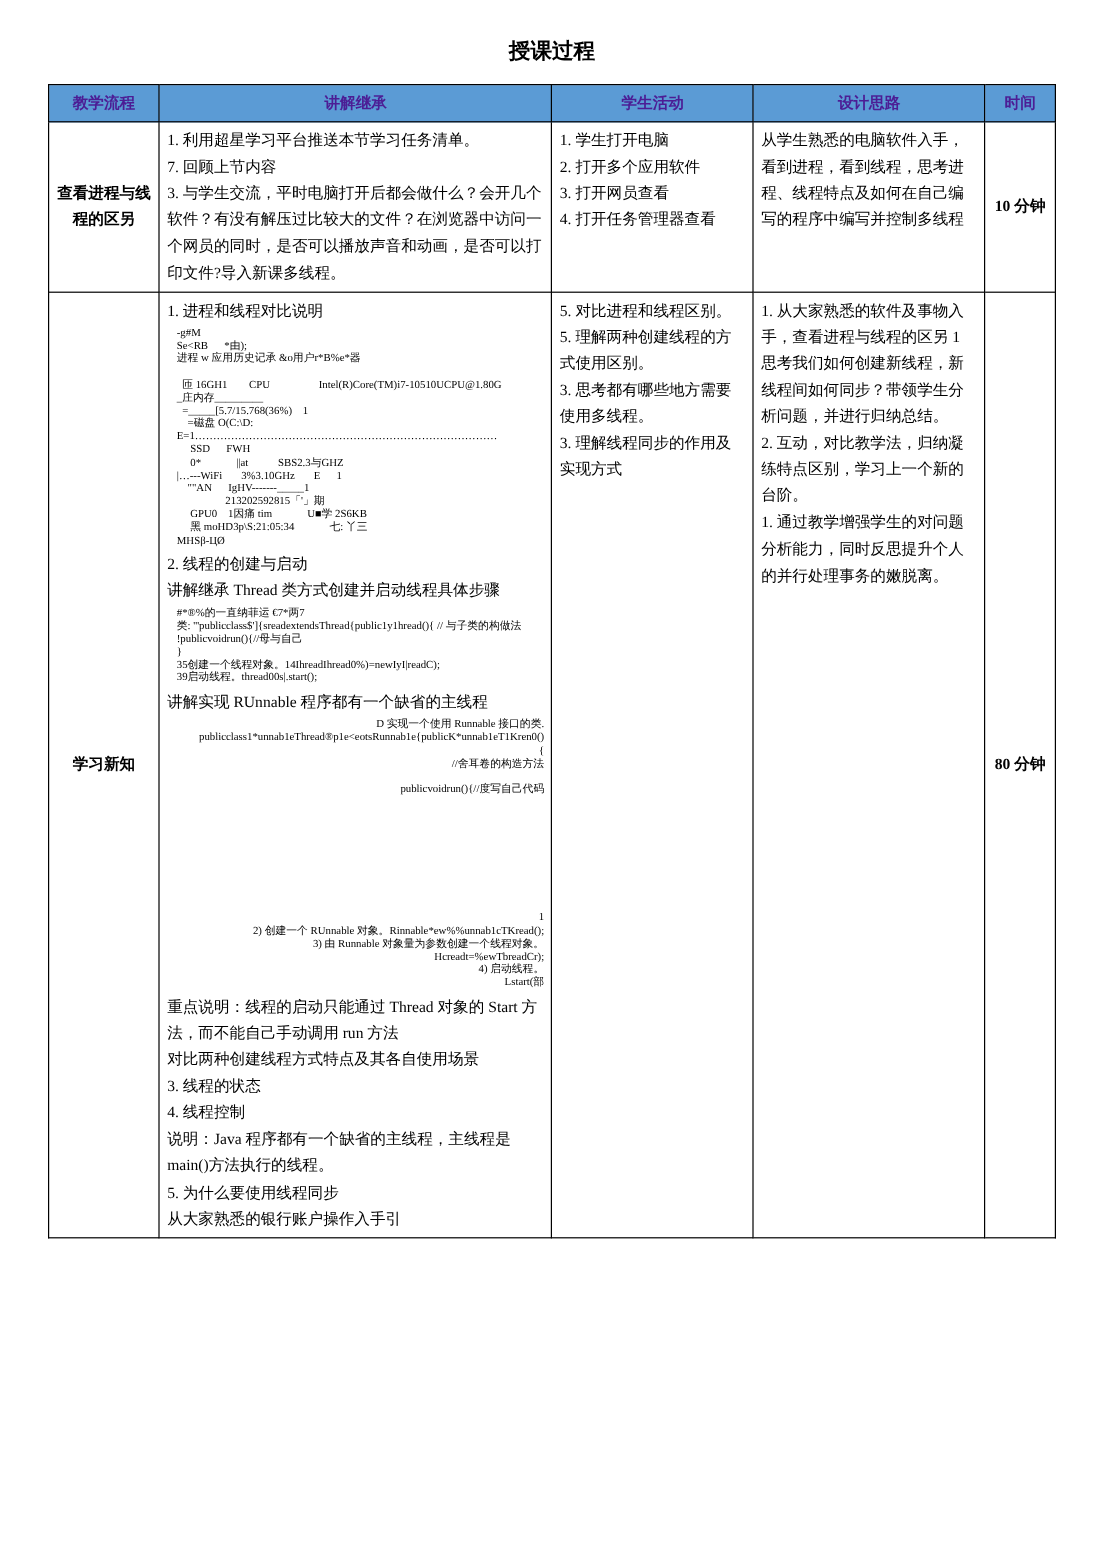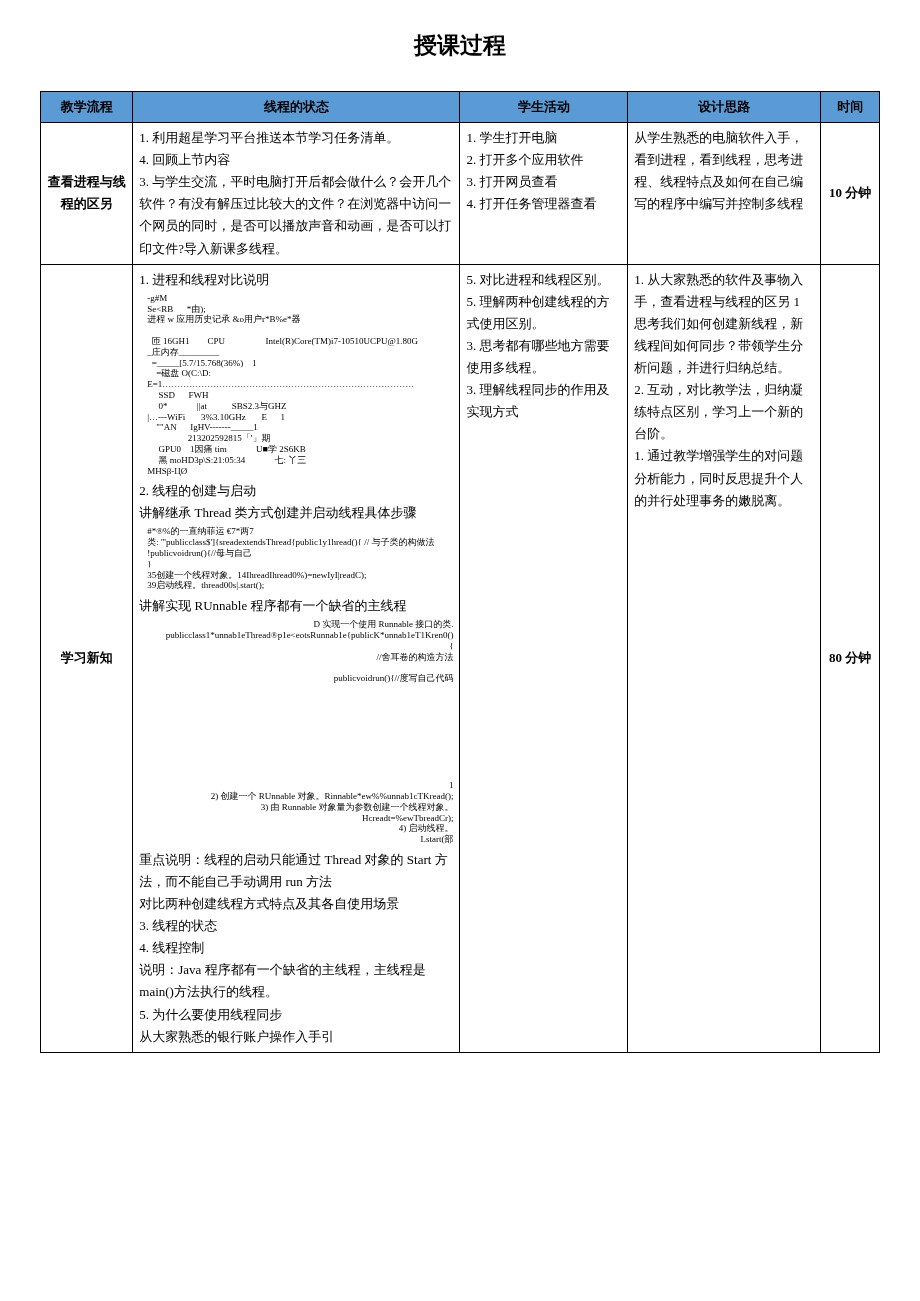--- a/index.html
+++ b/index.html
@@ -5,39 +5,39 @@
   body {
     margin: 0;
     padding: 20px 40px;
     font-family: "SimSun", "Songti SC", serif;
     background: #fff;
     color: #000;
     font-size: 13px;
   }
   h1 {
     text-align: center;
-    font-size: 23px;
+    font-size: 18px;
     font-weight: bold;
-    margin: 10px 0 30px 0;
+    margin: 10px 0 16px 0;
     font-family: "SimHei", "Heiti SC", sans-serif;
   }
   table {
     border-collapse: collapse;
     width: 100%;
     table-layout: fixed;
   }
   th, td {
     border: 1px solid #000;
     vertical-align: top;
     padding: 4px 6px;
     line-height: 1.7;
   }
   th {
     background: #5b9bd5;
-    color: #000000;
+    color: #4c1d95;
     font-weight: bold;
     text-align: center;
     vertical-align: middle;
     font-family: "SimHei", "Heiti SC", sans-serif;
   }
   .col-flow   { width: 11%; }
   .col-teach  { width: 39%; }
   .col-student{ width: 20%; }
   .col-design { width: 23%; }
   .col-time   { width: 7%; }
@@ -61,32 +61,32 @@
   <colgroup>
     <col class="col-flow">
       <col class="col-teach">
       <col class="col-student">
       <col class="col-design">
       <col class="col-time">
   </colgroup>
   <thead>
     <tr>
       <th>教学流程</th>
-      <th>线程的状态</th>
+      <th>讲解继承</th>
       <th>学生活动</th>
       <th>设计思路</th>
       <th>时间</th>
     </tr>
   </thead>
   <tbody>
     <tr>
       <td class="vcenter">查看进程与线程的区另</td>
       <td>
         <div>1. 利用超星学习平台推送本节学习任务清单。</div>
-        <div>4. 回顾上节内容</div>
+        <div>7. 回顾上节内容</div>
         <div>3. 与学生交流，平时电脑打开后都会做什么？会开几个软件？有没有解压过比较大的文件？在浏览器中访问一个网员的同时，是否可以播放声音和动画，是否可以打印文件?导入新课多线程。</div>
       </td>
       <td>
         <div>1. 学生打开电脑</div>
         <div>2. 打开多个应用软件</div>
         <div>3. 打开网员查看</div>
         <div>4. 打开任务管理器查看</div>
       </td>
       <td>从学生熟悉的电脑软件入手，看到进程，看到线程，思考进程、线程特点及如何在自己编写的程序中编写并控制多线程</td>
       <td class="vcenter">10 分钟</td>

